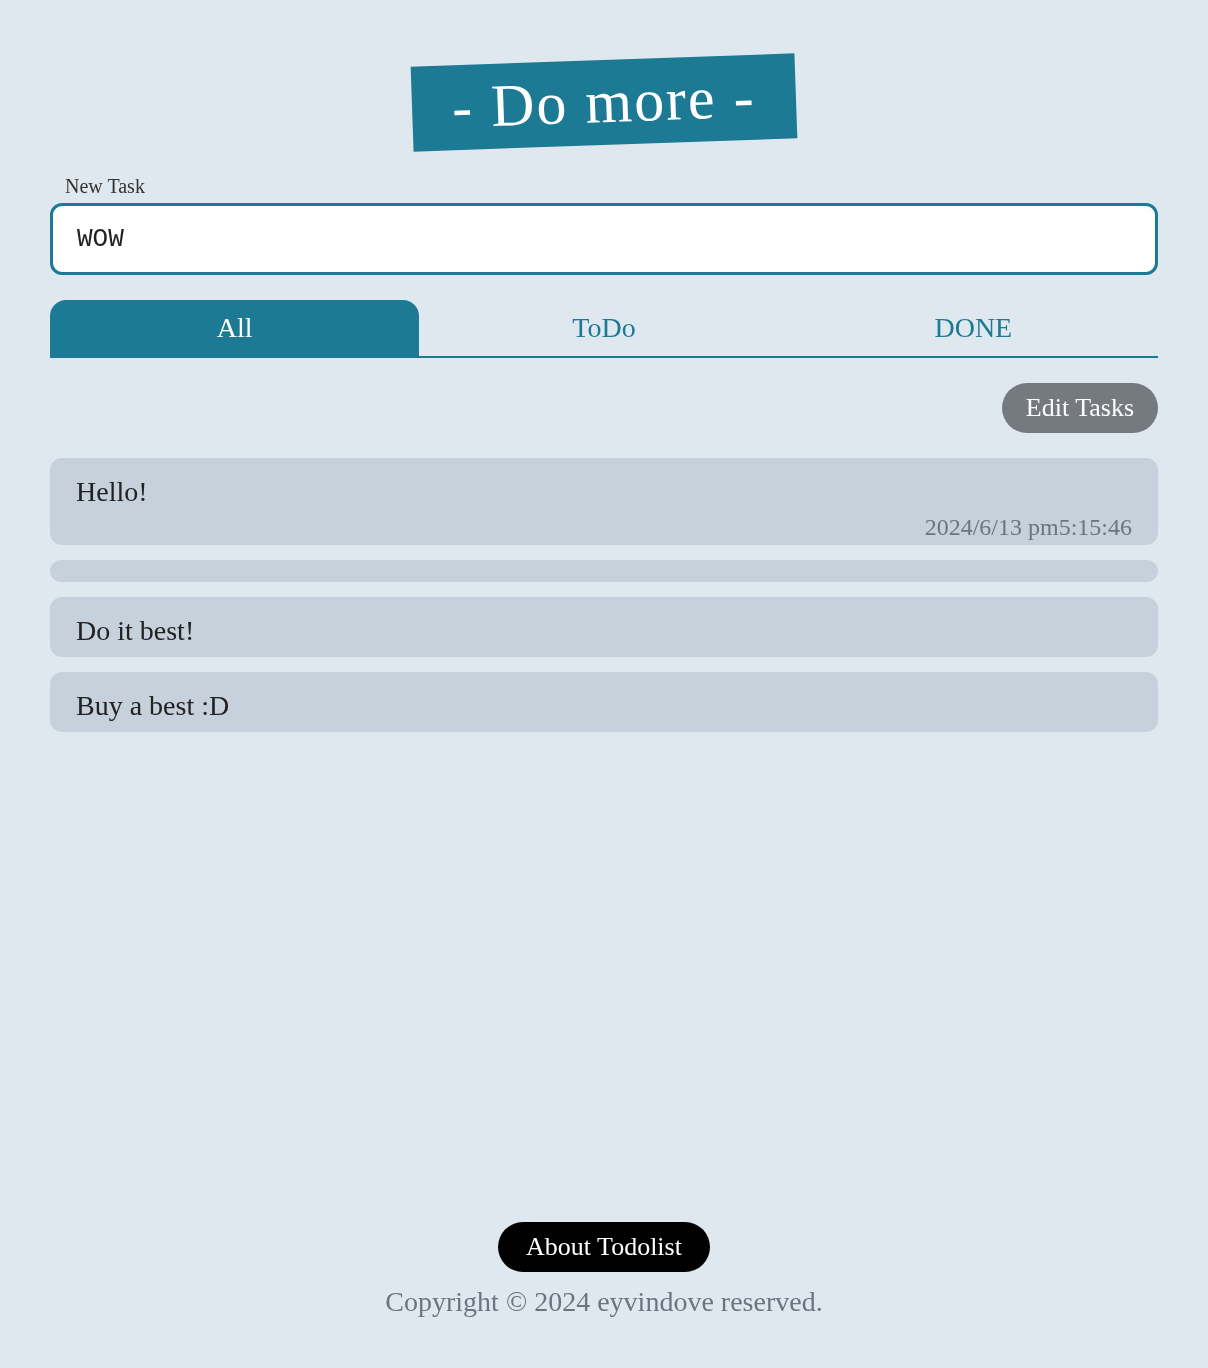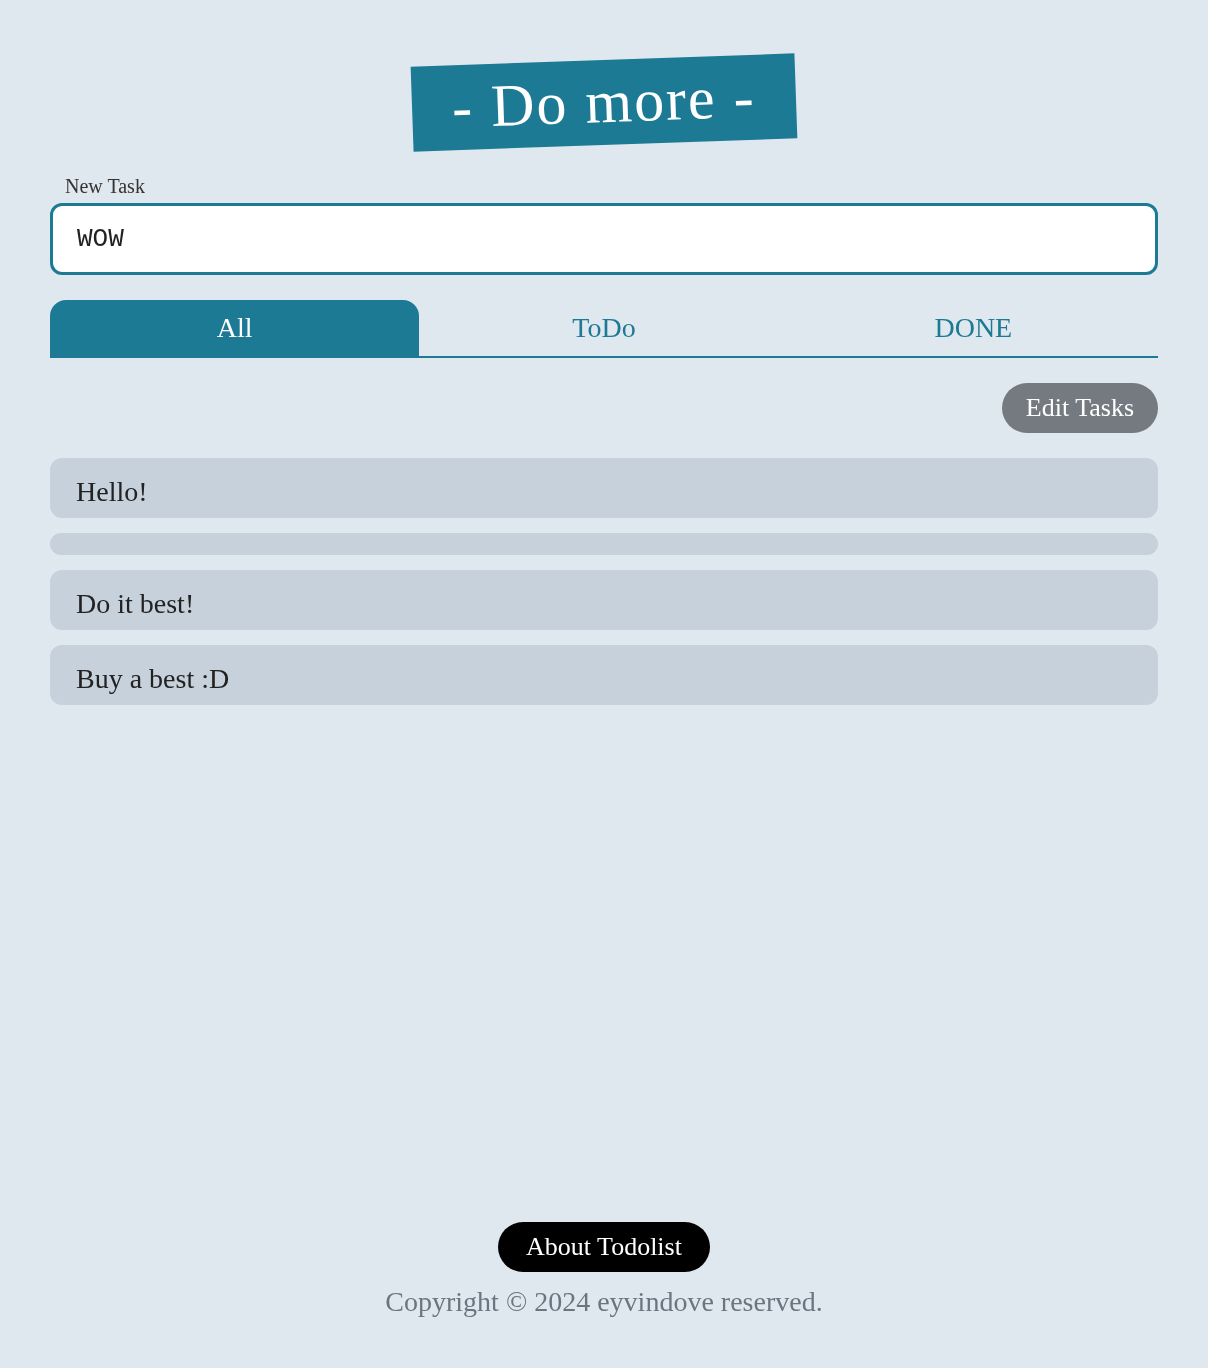--- a/index.html
+++ b/index.html
@@ -148,20 +148,21 @@
     <div class="tab">DONE</div>
   </div>
 
   <div class="edit-row">
     <button class="edit-btn">Edit Tasks</button>
   </div>
 
   <div class="task-list">
     <div class="task-item">
       <div class="task-title">Hello!</div>
+      <div class="task-time">2024/6/13 pm5:15:46</div>
     </div>
     <div class="task-item">
     </div>
     <div class="task-item">
       <div class="task-title">Do it best!</div>
     </div>
     <div class="task-item">
       <div class="task-title">Buy a best :D</div>
     </div>
   </div>

